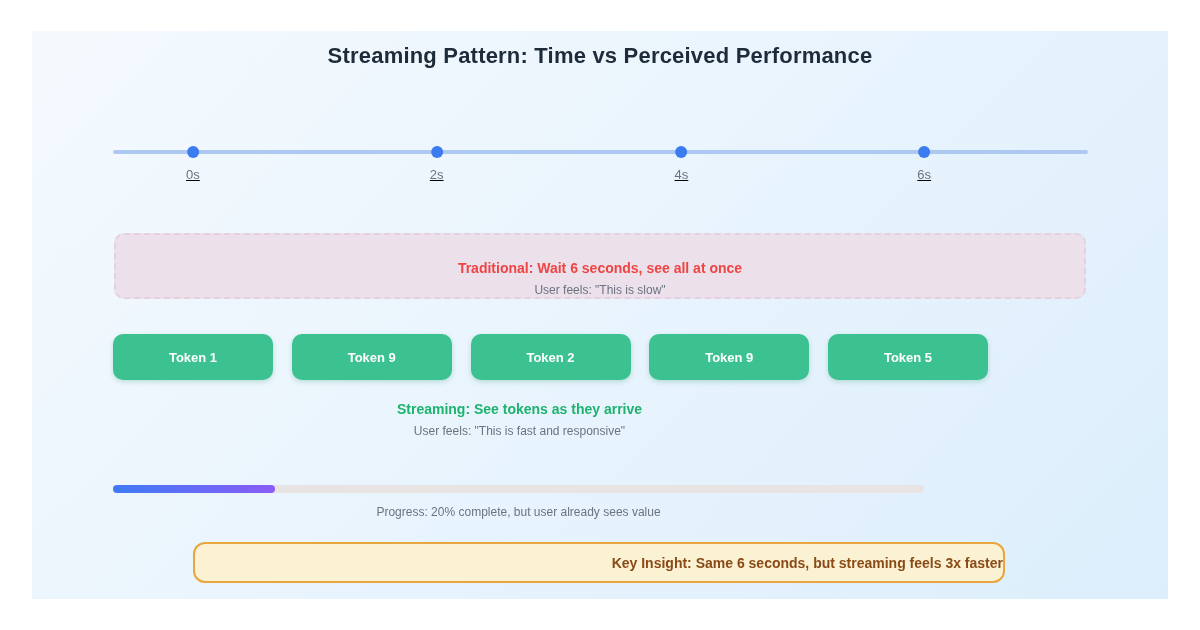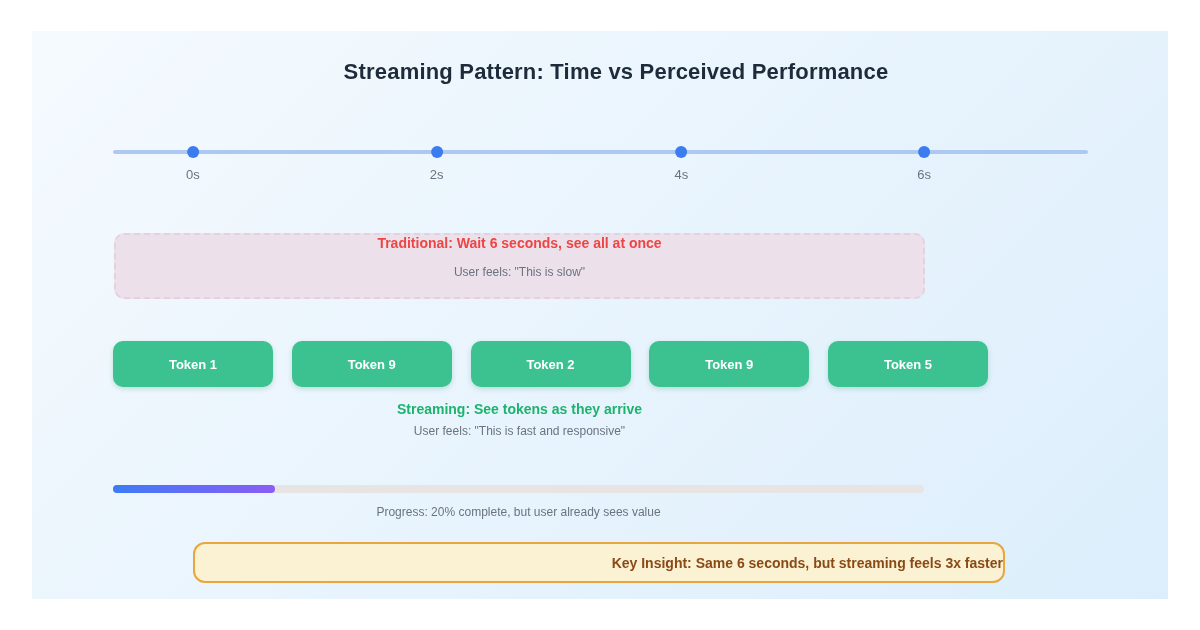--- a/index.html
+++ b/index.html
@@ -14,21 +14,21 @@
   .card {
     position: absolute;
     left: 32px; top: 31px;
     width: 1136px; height: 568px;
     background: linear-gradient(135deg, var(--card-bg-from, #f5fafe) 0%, var(--card-bg-to, #dceefc) 100%);
   }
   .title {
     position: absolute;
     left: 0; top: 12px;
     width: 100%;
-    margin: 16px;
+    margin: 0;
     text-align: center;
     font-size: 22px;
     font-weight: bold;
     color: var(--title-navy, #1d2b3a);
     letter-spacing: 0.2px;
   }
   
   .timeline {
     position: absolute;
     left: 81px; top: 108px;
@@ -41,63 +41,64 @@
     border-radius: 2px;
     background: var(--timeline-track, #adc9f2);
   }
   .tick {
     position: absolute;
     top: 0;
     transform: translateX(-50%);
     display: flex;
     flex-direction: column;
     align-items: center;
+    text-decoration: underline;
   }
   .tick .dot {
     margin-top: 7px;
     width: 12px; height: 12px;
     border-radius: 50%;
     background: var(--accent-blue, #3b7cf0);
   }
   .tick .tick-label {
     margin-top: 9px;
     font-size: 13px;
     color: var(--muted-gray, #5f6b78);
   }
   .tick-0 { left: 8.2%; }
   .tick-1 { left: 33.2%; }
   .tick-2 { left: 58.3%; }
   .tick-3 { left: 83.2%; }
   
   .trad {
     position: absolute;
     left: 82px; top: 202px;
-    width: 811px; height: 66px;
+    width: 972px; height: 66px;
     background: var(--traditional-bg, #ece1ea);
     border: 2px dashed var(--traditional-border, #e5d0e0);
     border-radius: 10px;
     display: flex;
     flex-direction: column;
     align-items: center;
-    justify-content: flex-start;
-    gap: 14px;
+    justify-content: flex-end;
+    gap: 7px;
   }
   .trad-heading {
     font-size: 14px;
     font-weight: bold;
     color: var(--traditional-red, #ef4444);
   }
   .trad-sub {
     font-size: 12px;
     color: var(--muted-gray, #6b7280);
   }
   
   .tokens {
     position: absolute;
-    left: 81px; top: 310px;
+    left: 81px; top: 303px;
     width: 875px; height: 29px;
     display: flex;
     justify-content: space-between;
   }
   .token {
     width: 160px; height: 46px;
     background: var(--token-green, #3cc191);
     border-radius: 10px;
     display: flex;
     align-items: center;

